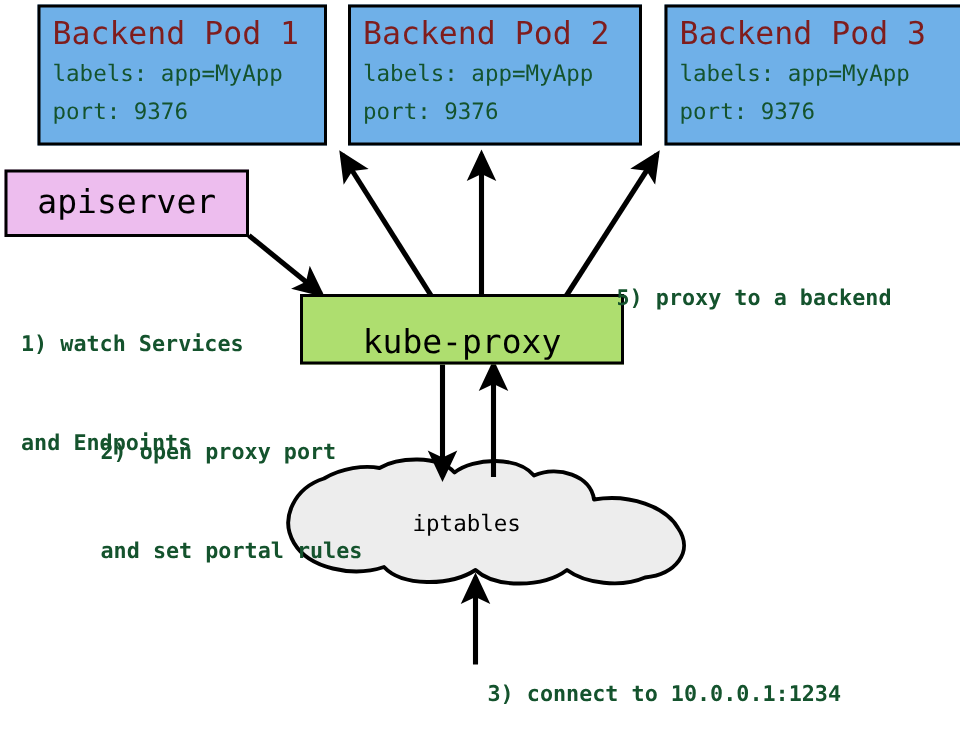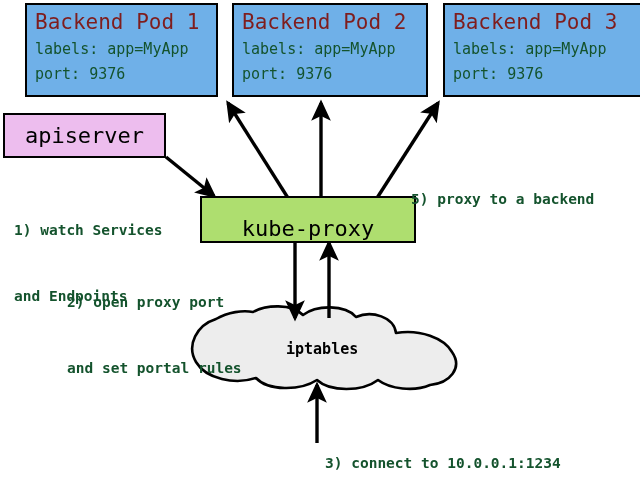--- a/index.html
+++ b/index.html
@@ -163,21 +163,21 @@
   </div>
 
   <div class="node-box apiserver-box" style="left:3px; top:113px; width:163px; height:45px;">
     <div class="apiserver-label">apiserver</div>
   </div>
 
   <div class="node-box kubeproxy-box" style="left:200px; top:196px; width:216px; height:47px;justify-content:flex-end;">
     <div class="kubeproxy-label">kube-proxy</div>
   </div>
 
-  <div class="cloud-label" style="left:286px; top:340px;font-weight:bold;">iptables</div>
+  <div class="cloud-label" style="left:275px; top:340px;">iptables</div>
 
 
   <div class="edge-label" style="left:14px; top:175px;">
     <div>1) watch Services</div>
     <div>and Endpoints</div>
   </div>
 
   <div class="edge-label" style="left:67px; top:247px;">
     <div>2) open proxy port</div>
     <div>and set portal rules</div>

